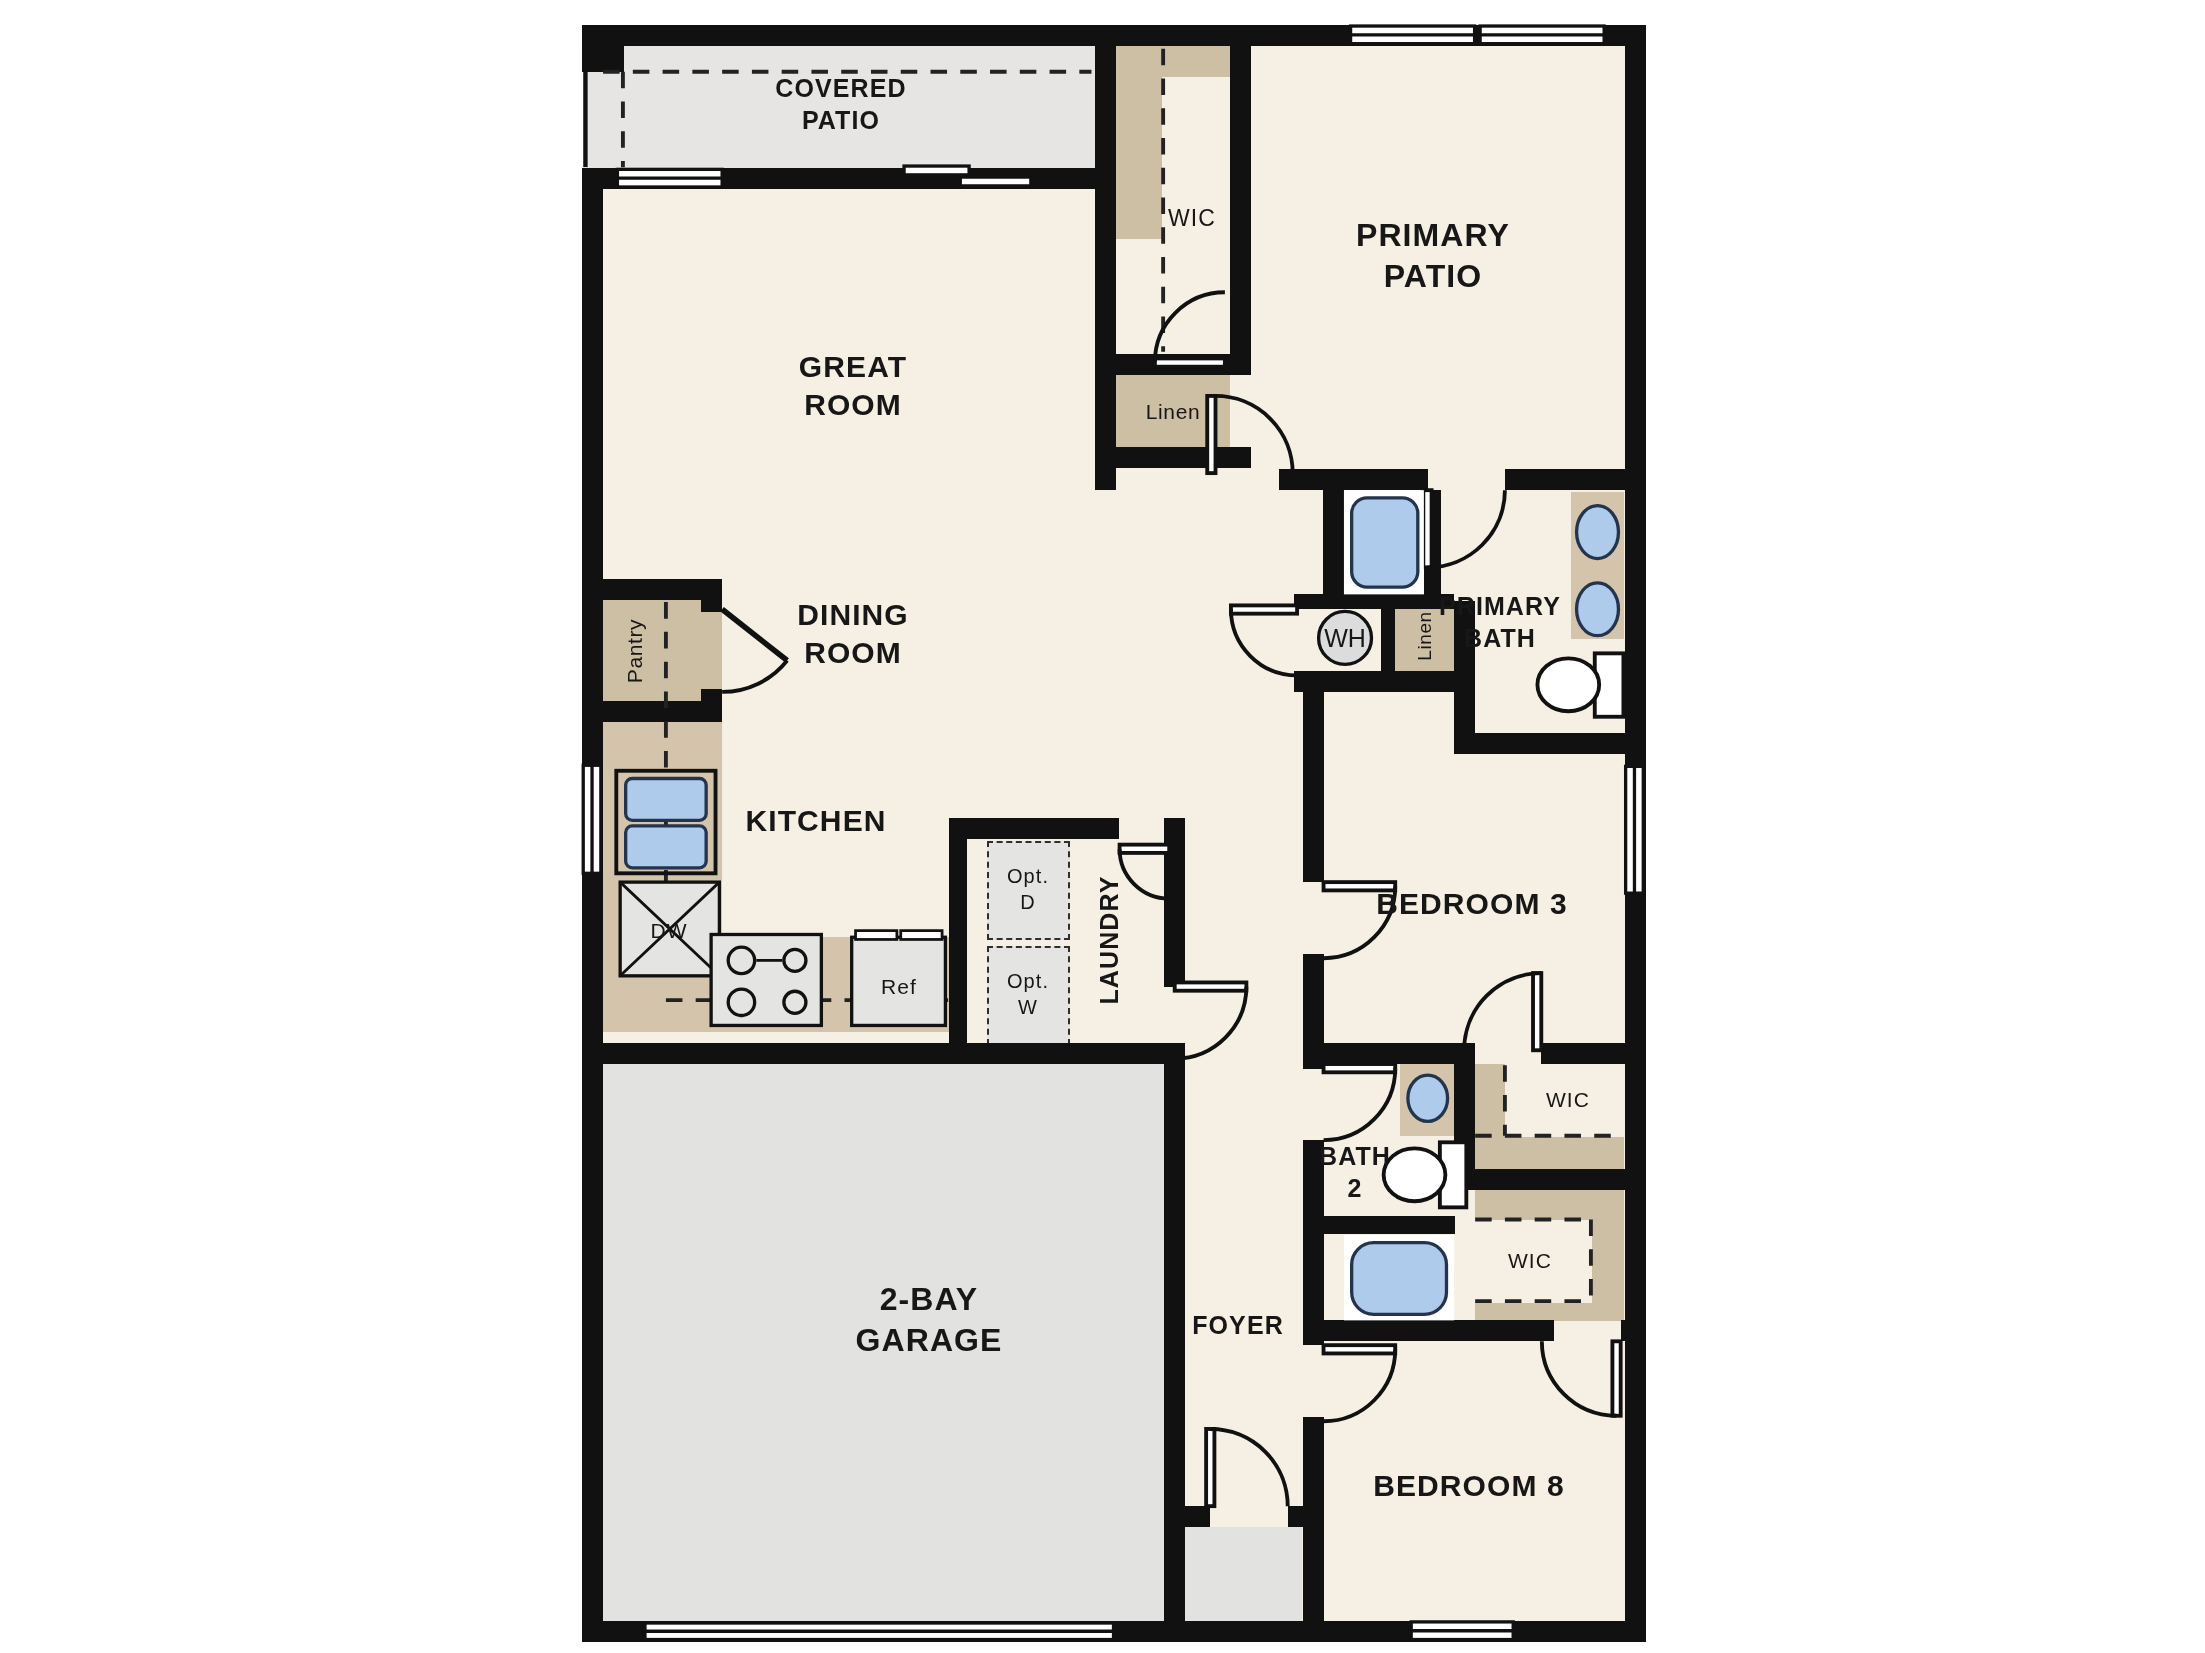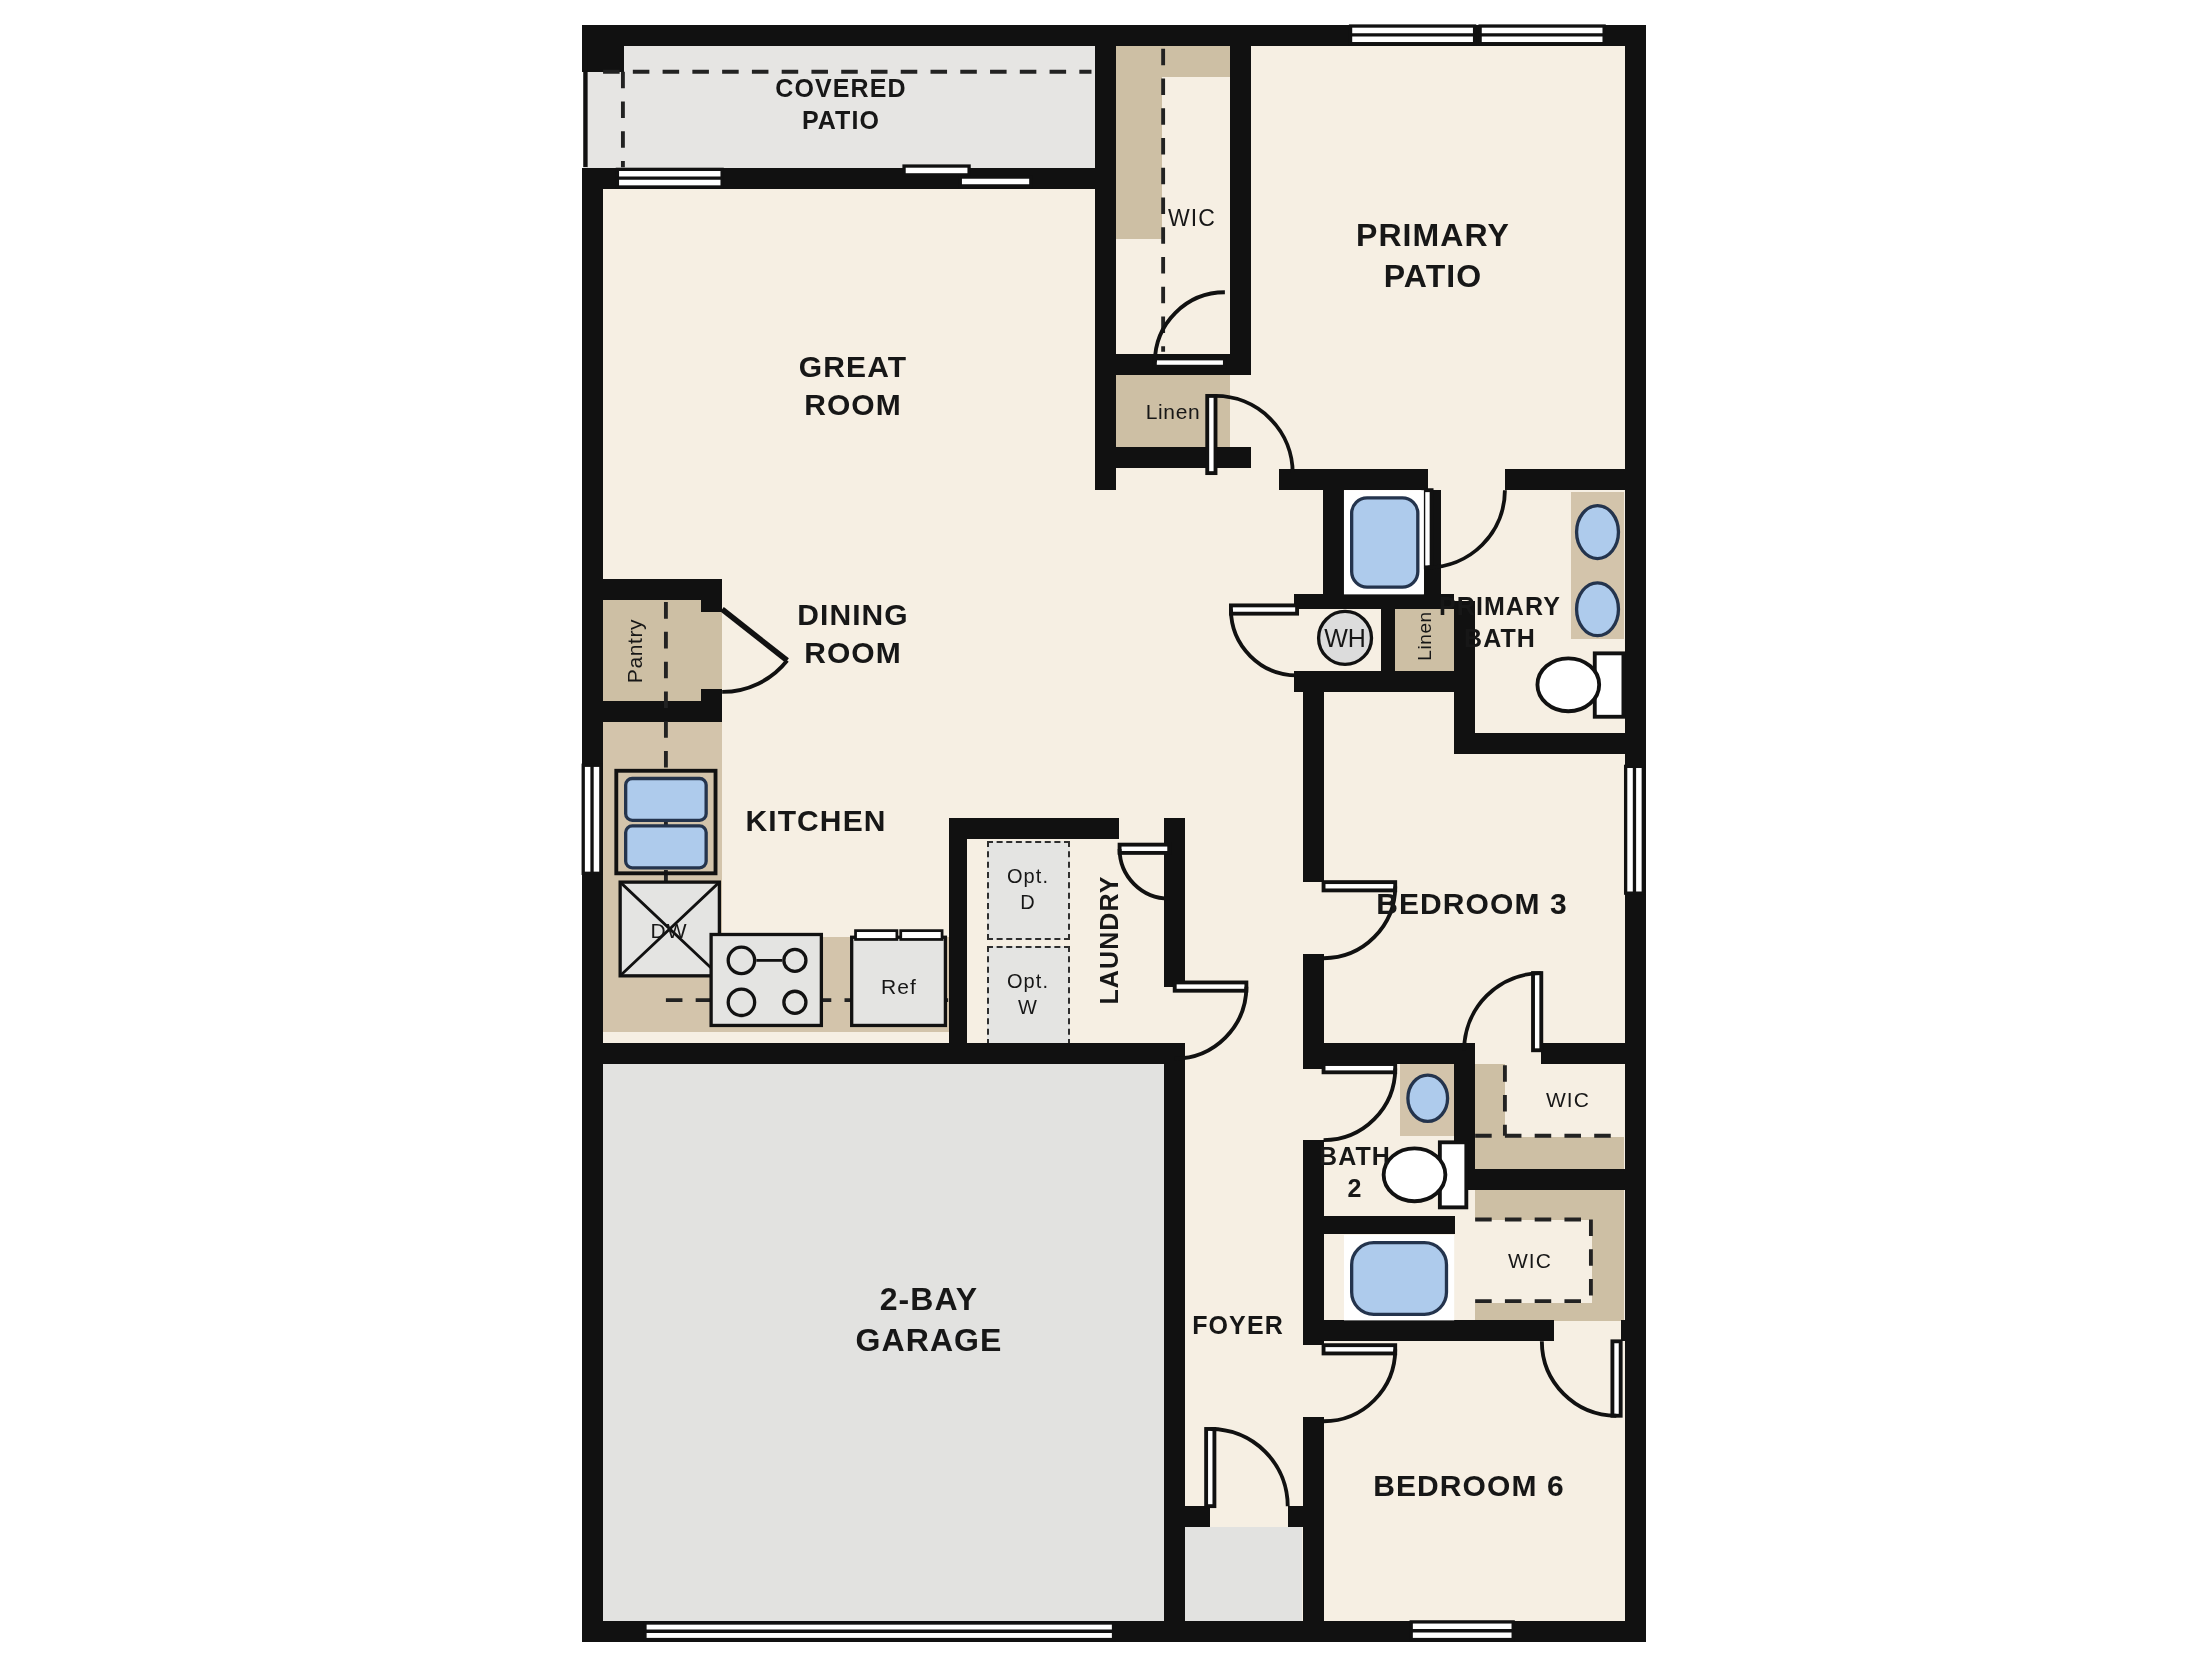--- a/index.html
+++ b/index.html
@@ -261,19 +261,19 @@
   <div class="lbl" style="left:1500px;top:622px;font-size:25px;">
     <span>PRIMARY</span><br><span>BATH</span></div>
   <div class="lbl" style="left:1345px;top:638px;font-size:25px;font-weight:400;letter-spacing:0;">WH</div>
   <div class="lbl v" style="left:1425px;top:636px;font-size:19px;font-weight:400;letter-spacing:0.6px;">Linen</div>
   <div class="lbl" style="left:1472px;top:904px;font-size:30px;">BEDROOM 3</div>
   <div class="lbl" style="left:1568px;top:1100px;font-size:21px;font-weight:400;">WIC</div>
   <div class="lbl" style="left:1355px;top:1172px;font-size:25px;">
     <span>BATH</span><br><span>2</span></div>
   <div class="lbl" style="left:1530px;top:1261px;font-size:21px;font-weight:400;">WIC</div>
   <div class="lbl" style="left:1238px;top:1313px;font-size:25px;margin-top:12px;">FOYER</div>
-  <div class="lbl" style="left:1469px;top:1486px;font-size:30px;">BEDROOM 6</div>
+  <div class="lbl" style="left:1469px;top:1486px;font-size:30px;">BEDROOM 8</div>
   <div class="lbl" style="left:882px;top:1320px;font-size:32px;margin-left:47px;">
     <span>2-BAY</span><br><span>GARAGE</span></div>
   <div class="lbl" style="left:1242px;top:1671px;font-size:20px;">PORCH</div>
 
 </div>
 
 
 </body></html>

